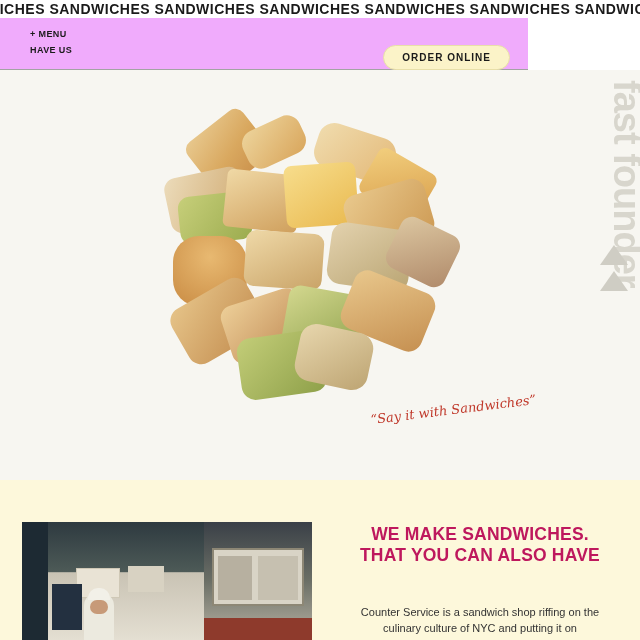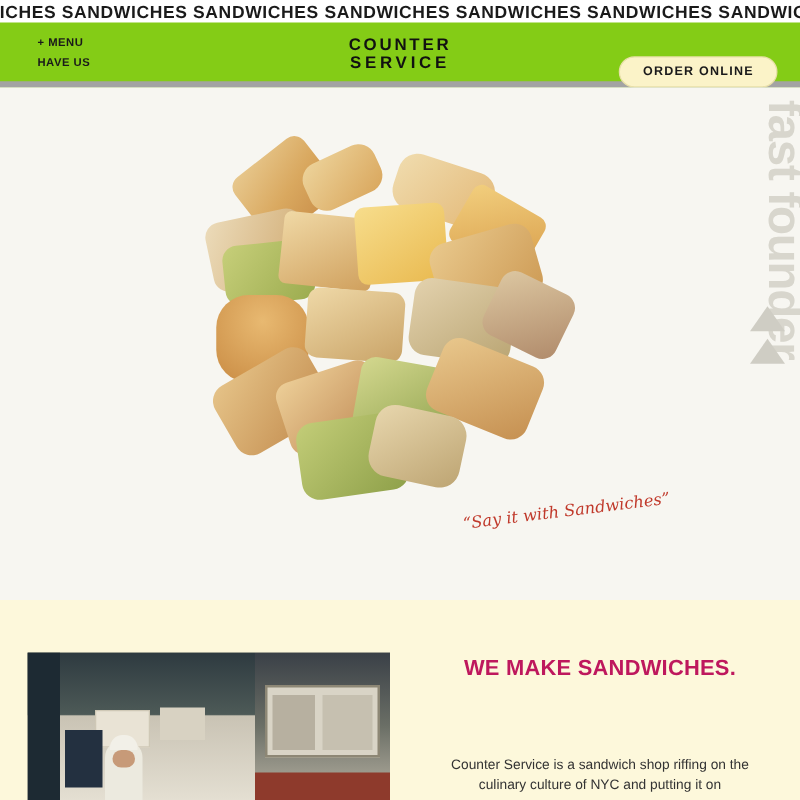--- a/index.html
+++ b/index.html
@@ -33,23 +33,23 @@
     letter-spacing: 0.5px;
     color: #1a1a1a;
     line-height: 1;
     margin-left: -14px;
   }
 
   
   .header {
     position: absolute;
     top: 18px; left: 0;
-    width: 640px; height: 52px;
-    background: #84cc16;
-    border-bottom: 5px solid #a3a3a3;
+    width: 528px; height: 52px;
+    background: #f0abfc;
+    border-bottom: 1px solid #a3a3a3;
   }
   .nav-left {
     position: absolute;
     left: 30px; top: 8px;
     font-size: 9px;
     font-weight: 700;
     letter-spacing: 0.4px;
     color: #1a1a1a;
     line-height: 16px;
   }
@@ -196,24 +196,20 @@
   <div class="ticker">
     <div class="ticker-text">WICHES SANDWICHES SANDWICHES SANDWICHES SANDWICHES SANDWICHES SANDWICHES SANDWICH</div>
   </div>
 
   <div class="header">
     <div class="nav-left">
       <div>+ MENU</div>
       <div>HAVE US</div>
     </div>
 
-    <div class="logo">
-      <span class="l1">COUNTER</span>
-      <span class="l2">SERVICE</span>
-    </div>
 
     <div class="order-btn">ORDER ONLINE</div>
   </div>
 
   <div class="hero">
 
     <div class="side-word">fast founder</div>
 
     <div class="arrows">
       <div class="tri"></div>
@@ -262,18 +258,19 @@
       <div style="position:absolute;left:68px;top:78px;width:18px;height:14px;background:#c79a78;border-radius:8px;"></div>
       <div style="position:absolute;left:182px;top:0;width:108px;height:118px;background:linear-gradient(180deg,#3a4047 0%,#6b6f66 50%,#b9b3a4 100%);"></div>
       <div style="position:absolute;left:190px;top:26px;width:92px;height:58px;background:#d9d4c6;border:2px solid #8d8775;"></div>
       <div style="position:absolute;left:196px;top:34px;width:34px;height:44px;background:#b7b0a0;"></div>
       <div style="position:absolute;left:236px;top:34px;width:40px;height:44px;background:#c6c0b0;"></div>
       <div style="position:absolute;left:182px;top:96px;width:108px;height:22px;background:#8e3a2c;"></div>
     </div>
 
     <div class="headline">
       <div>WE MAKE SANDWICHES.</div>
+      <div>THAT YOU CAN ALSO HAVE</div>
     </div>
 
     <div class="body-copy">Counter Service is a sandwich shop riffing on the culinary culture of NYC and putting it on</div>
   </div>
 
 </div>
 
 </body></html>

